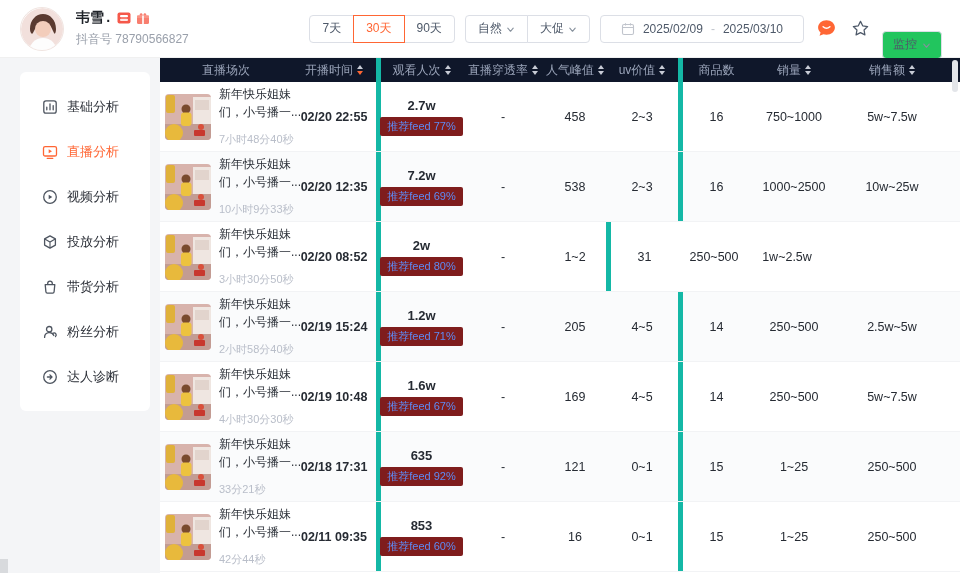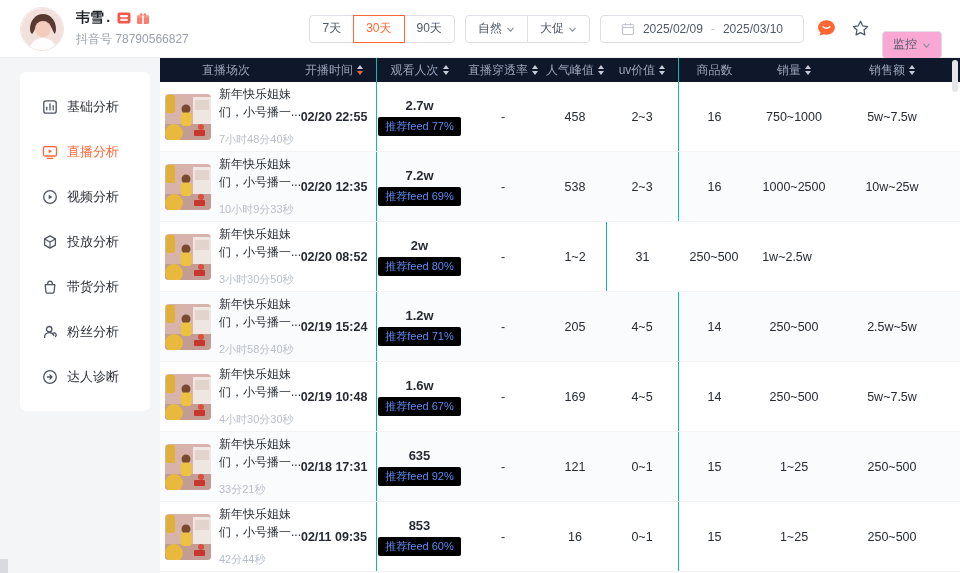--- a/index.html
+++ b/index.html
@@ -23,21 +23,21 @@
   .btn-group .seg-btn:last-child { border-radius:0 4px 4px 0; }
   .seg-btn.active { color:#ff6634; border-color:#ff6634; position:relative; z-index:2; }
   .seg-btn .dd-caret { color:#86909c; display:inline-flex; margin-top:1px; }
 
   .date-box { height:28px; border:1px solid #dcdfe6; border-radius:4px; display:flex; align-items:center; gap:8px; padding:0 20px; color:#4e5969; background:#fff; }
   .date-box .cal { display:inline-flex; }
   .date-sep { color:#c0c4cc; }
 
   .icon-btn { background:none; border:none; display:inline-flex; align-items:center; justify-content:center; width:24px; height:24px; cursor:pointer; padding:0; }
 
-  .monitor-btn { height:28px; border:1px solid #dcdfe6; border-radius:4px; background:#f9a8d4; color:#4e5969; font-size:12px; padding:0 10px; display:flex; align-items:center; gap:5px; cursor:pointer; font-family:inherit;margin-top:32px; }
+  .monitor-btn { height:28px; border:1px solid #dcdfe6; border-radius:4px; background:#22c55e; color:#4e5969; font-size:12px; padding:0 10px; display:flex; align-items:center; gap:5px; cursor:pointer; font-family:inherit;margin-top:32px; }
   .monitor-btn .dd-caret { color:#86909c; display:inline-flex; margin-top:1px; }
 
   
   .content { display:flex; height:515px; }
   .gutter { width:160px; flex:0 0 auto; }
   .sidebar { width:130px; margin:14px 0 0 20px; background:#fff; border-radius:6px; padding:12px 0; }
   .sb-item { height:45px; display:flex; align-items:center; gap:9px; padding-left:22px; color:#2c3038; font-size:13px; cursor:pointer; }
   .sb-item .sb-icon { width:16px; height:16px; display:inline-flex; color:#4e5560; }
   .sb-item .sb-icon svg { width:16px; height:16px; }
   .sb-item.active { color:#ff6634; }
@@ -55,30 +55,30 @@
   .carets .cu { border-bottom:4px solid #c8ccd6; }
   .carets .cd { border-top:4px solid #c8ccd6; }
   .sorted-desc .carets .cd { border-top-color:#ff6634; }
 
   .t-row { height:70px; border-bottom:1px solid #f2f3f5; background:#fff; }
   .t-row:nth-child(even) { background:#fafbfc; }
   .cell { display:flex; align-items:center; justify-content:center; height:100%; font-size:12.5px; color:#262b33; }
   .cell.c0 { justify-content:flex-start; padding-left:5px; gap:8px; }
   .cell.c2 { flex-direction:column; gap:4px; }
   .cell.c8 { padding-right:14px; }
-  .bL { border-left:1px solid #14b8a6; }
+  .bL { border-left:5px solid #14b8a6; }
 
   .thumb { width:46px; height:46px; border-radius:4px; overflow:hidden; flex:0 0 auto; }
   .thumb svg { display:block; }
   .meta { display:flex; flex-direction:column; gap:11px; }
   .title { width:84px; font-size:12px; line-height:1.45; color:#262b33; display:-webkit-box; -webkit-line-clamp:2; -webkit-box-orient:vertical; overflow:hidden; }
   .duration { font-size:11px; color:#b9bec9; }
   .time { font-weight:bold; font-size:12.5px; color:#262b33; }
   .views { font-weight:bold; font-size:13px; color:#262b33; }
-  .feed-badge { background:#000000; color:#5e8bf5; font-size:11px; padding:2px 7px; border-radius:2px; white-space:nowrap; }
+  .feed-badge { background:#7f1d1d; color:#5e8bf5; font-size:11px; padding:2px 7px; border-radius:2px; white-space:nowrap; }
 
   .scroll-thumb { position:absolute; top:2px; right:2px; width:6px; height:32px; border-radius:3px; background:#e3e5e9; }
   .page-scroll-frag { position:fixed; left:0; bottom:0; width:8px; height:14px; background:#d8dadd; }
 </style>
 </head>
 <body>
 
 <div class="topbar">
   <div class="profile">
     <span class="avatar">

